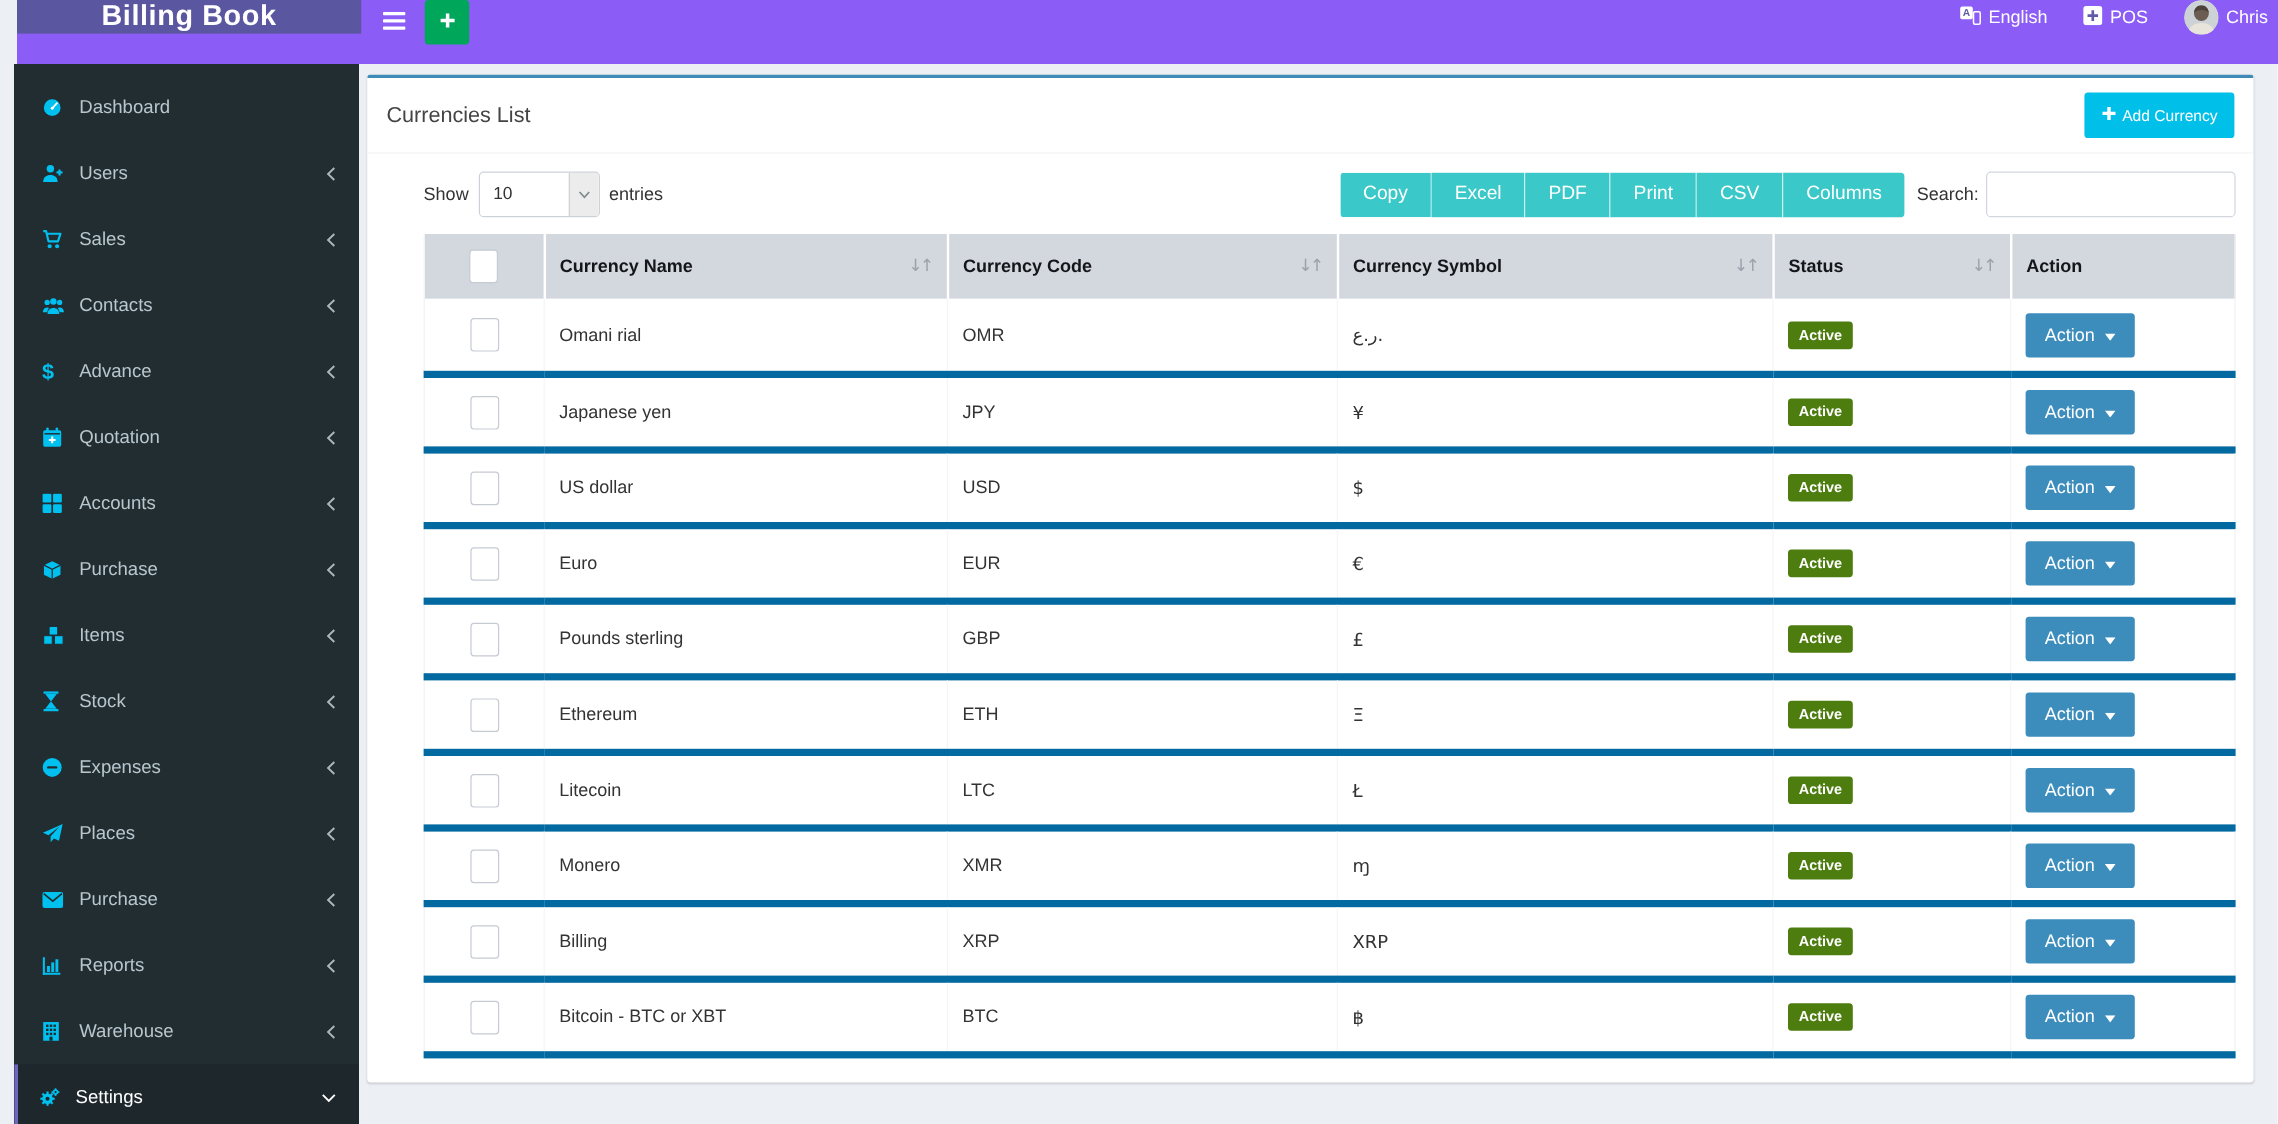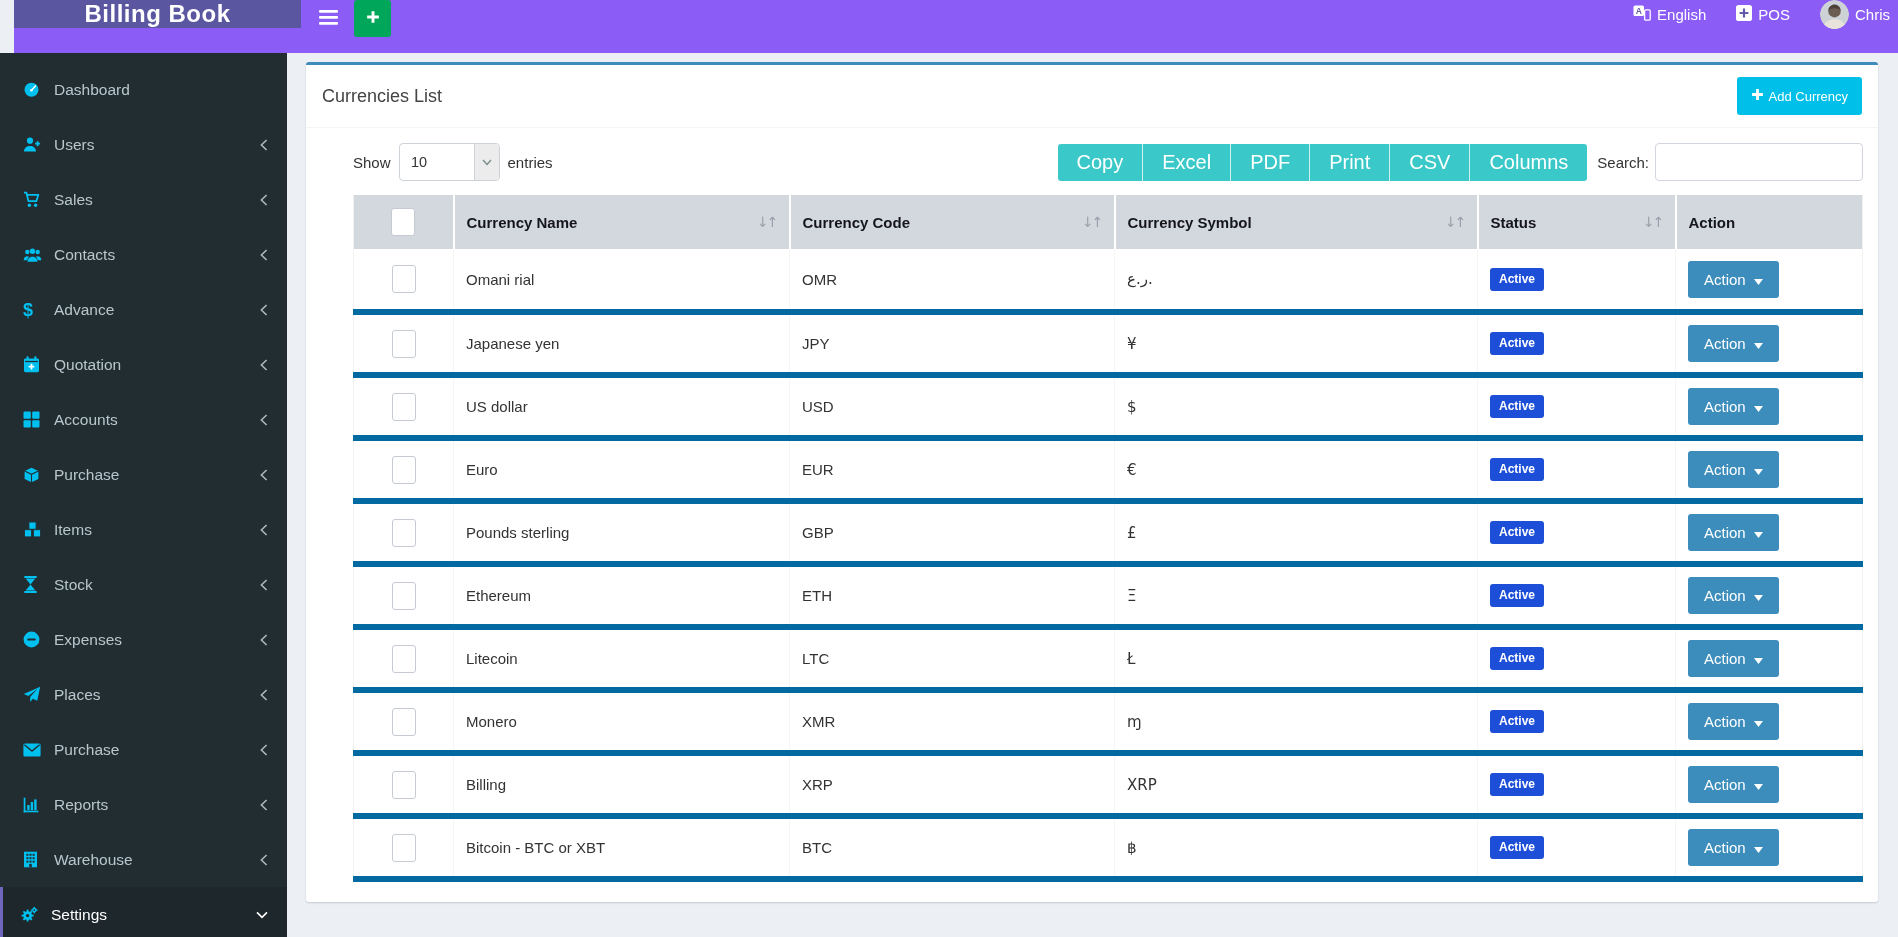--- a/index.html
+++ b/index.html
@@ -10,21 +10,21 @@
   .navbar { position:fixed; top:0; left:0; width:1898px; height:53px; background:#8b5cf6; display:flex; align-items:flex-start; z-index:10;margin-left:14px; }
   .logo { width:287px; background:#5a56a0; color:#fff; display:flex; align-items:center; justify-content:center; font-size:24px; font-weight:bold; letter-spacing:.5px; cursor:pointer; }
   .nav-left { display:flex; align-items:center; padding-left:14px; gap:12px; }
   .nav-burger { background:none; border:none; cursor:pointer; padding:6px 4px; display:flex; }
   .nav-plus { width:37px; height:37px; background:#00a65a; border:none; border-radius:3px; cursor:pointer; display:flex; align-items:center; justify-content:center; }
   .nav-right { margin-left:auto; display:flex; align-items:center; gap:30px; padding-right:22px; color:#fff; }
   .nav-item { display:flex; align-items:center; gap:6px; cursor:pointer; font-size:15px; }
   .avatar { width:29px; height:29px; border-radius:50%; overflow:hidden; display:inline-flex; }
 
   
-  .sidebar { position:fixed; top:53px; left:0; width:287px; bottom:0; background:#222d32; }
+  .sidebar { position:fixed; top:53px; left:12px; width:287px; bottom:0; background:#222d32; }
   .side-menu { padding-top:9px; }
   .side-item { height:55px; display:flex; align-items:center; padding:0 19px 0 20px; cursor:pointer; border-left:3px solid transparent; }
   .s-icon { width:31px; color:#00c0ef; display:inline-flex; align-items:center; flex:none; }
   .txt-ic { font-weight:bold; font-size:18px; line-height:1; }
   .s-label { flex:1; color:#b8c7ce; font-size:15.5px; }
   .s-chev { color:#aab8be; display:inline-flex; }
   .side-item.active { background:#1e282c; border-left-color:#6f67bd; padding-left:17px; }
   .side-item.active .s-label { color:#fff; }
   .side-item.active .s-chev { color:#fff; }
 
@@ -46,38 +46,38 @@
   .btn-add { margin-left:auto; background:#00bfe8; color:#fff; border:none; border-radius:3px; font-size:13px; font-family:inherit; padding:0 14px; height:38px; display:flex; align-items:center; gap:5px; cursor:pointer; }
   .card-body { padding:13px 15px 20px 15px;margin-left:32px; }
 
   
   .toolbar { display:flex; align-items:center; padding:2px 0 1px 0; }
   .show-group { display:flex; align-items:center; gap:8px; color:#333; }
   .select { width:101px; height:38px; border:1px solid #cdd2d8; border-radius:4px; background:#fff; display:inline-flex; align-items:stretch; cursor:pointer; overflow:hidden;gap:35px; }
   .sel-val { flex:1; display:flex; align-items:center; justify-content:center; font-size:14.5px; color:#333; }
   .sel-arrow { width:25px; background:#ececec; border-left:1px solid #cdd2d8; display:flex; align-items:center; justify-content:center; }
   .btn-group { margin-left:auto; display:inline-flex; }
-  .btn-teal { background:#3bc8c8; border:none; border-right:1px solid rgba(255,255,255,.75); color:#fff; font-size:20px; font-family:inherit; padding:0 19px; height:37px; cursor:pointer; }
+  .btn-teal { background:#3bc8c8; border:none; border-right:1px solid rgba(255,255,255,.75); color:#fff; font-size:16px; font-family:inherit; padding:0 19px; height:37px; cursor:pointer; }
   .btn-teal:first-child { border-radius:3px 0 0 3px; }
   .btn-teal:last-child { border-right:none; border-radius:0 3px 3px 0; }
   .search-group { display:flex; align-items:center; gap:6px; margin-left:10px; color:#333; }
   .search-input { width:208px; height:38px; border:1px solid #d2d6de; border-radius:4px; padding:0 10px; font-size:15px; font-family:inherit; outline:none; }
 
   
   .dt { width:100%; border-collapse:collapse; table-layout:fixed; margin-top:13px; border-left:1px solid #f2f2f2; border-right:1px solid #f2f2f2; }
   .dt thead th { background:#d3d7de; color:#15161a; font-size:15px; font-weight:bold; text-align:left; padding:13px 12px; border-right:2px solid #fff; }
   .dt thead th:last-child { border-right:none; }
   .dt thead th.th-check { text-align:center; }
   .sort { float:right; color:#9aa1ac; font-size:14px; font-weight:normal; letter-spacing:-2px; font-family:"DejaVu Sans",sans-serif; }
   .dt tbody td { height:63px; vertical-align:middle; padding:0 12px; font-size:15px; color:#333; border-bottom:6px solid #0369a1; border-right:1px solid #f5f5f5; background:#fff; }
   .dt tbody td:last-child { border-right:none; }
   .td-check { text-align:center; }
   .checkbox { display:inline-block; width:24px; height:28px; background:#fff; border:1px solid #c6cbd3; border-radius:3px; cursor:pointer; vertical-align:middle; }
   .sym { font-family:"DejaVu Sans",sans-serif; }
-  .badge { display:inline-block; background:#1d4ed8; color:#fff; font-size:12px; font-weight:bold; padding:4px 9px 5px 9px; border-radius:3px; }
+  .badge { display:inline-block; background:#4d7c0f; color:#fff; font-size:12px; font-weight:bold; padding:4px 9px 5px 9px; border-radius:3px; }
   .btn-action { background:#3c8dbc; color:#fff; border:none; border-radius:3px; font-size:15px; font-family:inherit; height:37px; padding:0 16px; display:inline-flex; align-items:center; gap:8px; cursor:pointer; }
 </style>
 </head>
 <body>
 
 <div class="app">
 
   <header class="navbar">
     <div class="logo">
       <span>Billing Book</span>

